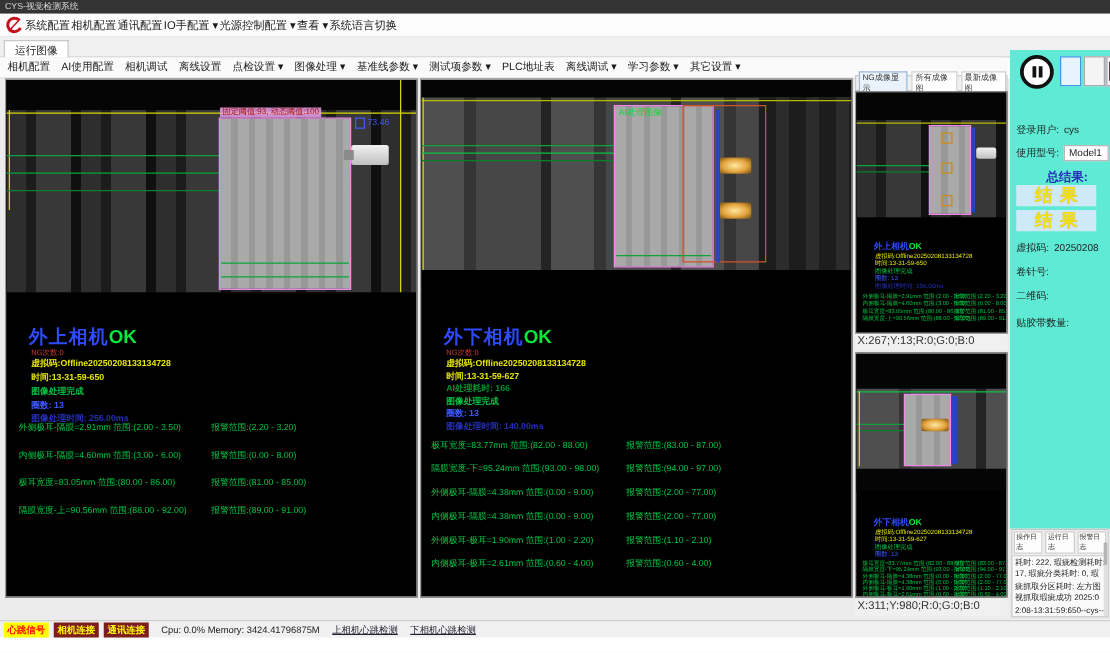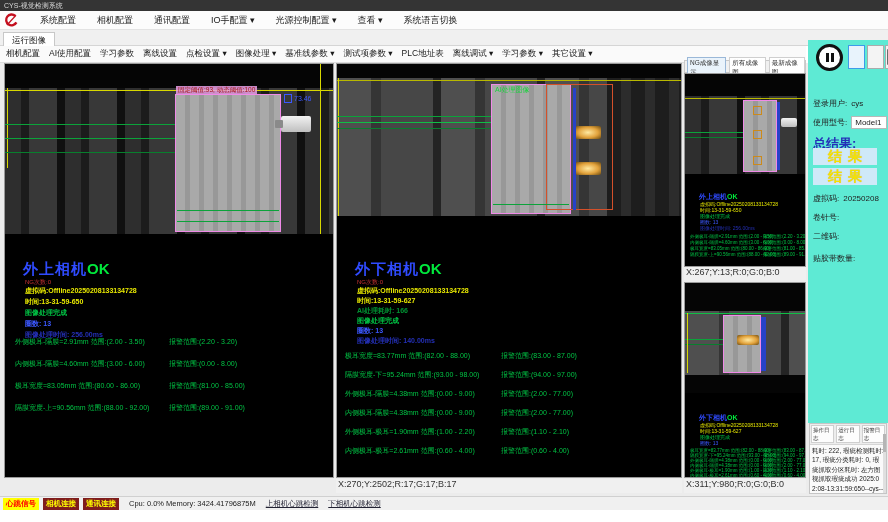--- a/index.html
+++ b/index.html
@@ -2,21 +2,21 @@
 <html><head>
 <meta charset="utf-8">
 <style>
   * { margin:0; padding:0; box-sizing:border-box; }
   html,body { background:#fff; }
   body { font-family:"Liberation Sans", sans-serif; }
   #app { position:relative; width:888px; height:522px; overflow:hidden; background:#fff; }
 
   
   .titlebar { position:absolute; left:0; top:0; width:888px; height:11px; background:#343434; color:#d8d8d8; font-size:7px; line-height:11px; padding-left:4px; }
-  .menubar { position:absolute; left:0; top:11px; width:888px; height:19px; background:#fcfcfc; border-bottom:1px solid #e3e3e3; display:flex; align-items:center; gap:21px; padding-left:4px; font-size:9px; color:#1a1a1a; }
+  .menubar { position:absolute; left:0; top:11px; width:888px; height:19px; background:#fcfcfc; border-bottom:1px solid #e3e3e3; display:flex; align-items:center; gap:1px; padding-left:4px; font-size:9px; color:#1a1a1a; }
   .menubar .mitem { cursor:default; }
   .logo { width:15px; height:15px; display:inline-block; }
   .tabstrip { position:absolute; left:0; top:30px; width:888px; height:16px; background:#f0f0f0; border-bottom:1px solid #d5d5d5; }
   .tab { position:absolute; left:3px; top:2px; height:14px; background:#fff; border:1px solid #c8c8c8; border-bottom:none; font-size:8.5px; padding:2px 8px 0 8px; color:#222; }
   .toolbar { position:absolute; left:0; top:46px; width:806px; height:17px; background:#fafafa; border-bottom:1px solid #dcdcdc; display:flex; align-items:center; gap:9px; padding-left:6px; font-size:8.5px; color:#1a1a1a; }
 
   .workspace { position:absolute; left:0; top:63px; width:888px; height:433px; background:#ececec; }
 
   
   .bpanel { position:absolute; background:#000; border:1px solid #9a9a9a; overflow:hidden; }
@@ -65,21 +65,21 @@
   .pausebtn i.b1{ left:7px; } .pausebtn i.b2{ left:12px; }
   .sqbtn { position:absolute; top:5px; width:17px; height:24px; background:#f4f4f4; border:1px solid #ababab; }
   .sqbtn.sel { border:1px solid #3d9be9; background:#e8f3fc; }
   .person { position:absolute; left:50%; transform:translateX(-50%); }
   .person .head { width:6px; height:6px; border-radius:50%; background:#333; margin:3px auto 0; }
   .person .body { width:11px; height:6px; border-radius:5px 5px 0 0; background:#333; margin-top:1px; }
   .doorbtn svg { display:block; margin:3px auto 0; }
   .kv { position:absolute; white-space:nowrap; }
   .kv .val { margin-left:4px; }
   .modelbox { display:inline-block; background:#fff; border:1px solid #b8b8b8; padding:0 3px; min-width:36px; line-height:11px; }
-  .totlabel { color:#2430b8; font-weight:bold; font-size:13px; }
+  .totlabel { color:#2430b8; font-weight:bold; font-size:10px;margin-left:24px; }
   .resblock { position:absolute; left:5px; width:64px; height:17px; background:#cfe9f8; color:#f2e200; font-weight:bold; font-size:14px; line-height:17px; text-align:center; letter-spacing:6px; text-shadow:0 0 1px #caa; padding-left:6px; }
   .logbox { position:absolute; left:809px; top:423px; width:78px; height:71px; background:#fafafa; border:1px solid #c5c5c5; overflow:hidden; }
   .logtabs { display:flex; gap:2px; padding:1px 1px; background:#ededed; border-bottom:1px solid #d5d5d5; }
   .logtabs span { font-size:5.5px; color:#333; background:#fdfdfd; border:1px solid #cfcfcf; padding:0 1px; line-height:8px; }
   .logtext { font-size:6.5px; line-height:1.45; color:#222; padding:1px 2px; word-break:break-all; }
   .logscroll { position:absolute; right:0; top:10px; width:3px; height:60px; background:#e0e0e0; }
   .logscroll i { display:block; width:3px; height:18px; background:#b5b5b5; }
 
   
   .statusbar { position:absolute; left:0; top:496px; width:888px; height:14px; background:#f0f0f0; border-top:1px solid #d0d0d0; display:flex; align-items:center; gap:4px; padding-left:3px; font-size:7.5px; color:#222; }
@@ -114,21 +114,21 @@
     <span class="mitem">系统语言切换</span>
   </div>
 
   <div class="tabstrip">
     <div class="tab">运行图像</div>
   </div>
 
   <div class="toolbar">
     <span>相机配置</span>
     <span>AI使用配置</span>
-    <span>学习参数</span>
+    <span>相机调试</span>
     <span>离线设置</span>
     <span>点检设置 ▾</span>
     <span>图像处理 ▾</span>
     <span>基准线参数 ▾</span>
     <span>测试项参数 ▾</span>
     <span>PLC地址表</span>
     <span>离线调试 ▾</span>
     <span>学习参数 ▾</span>
     <span>其它设置 ▾</span>
   </div>
@@ -229,21 +229,20 @@
     </div>
     <div class="mrow" style="left:8px; top:363px; width:334px;">
       <span>外侧极耳-极耳=1.90mm 范围:(1.00 - 2.20)</span>
       <span class="alarm" style="left:156px;">报警范围:(1.10 - 2.10)</span>
     </div>
     <div class="mrow" style="left:8px; top:382px; width:334px;">
       <span>内侧极耳-极耳=2.61mm 范围:(0.60 - 4.00)</span>
       <span class="alarm" style="left:156px;">报警范围:(0.60 - 4.00)</span>
     </div>
   </div>
-  <div class="pfooter" style="left:336px; top:479px; width:346px; height:14px;">X:270;Y:2502;R:17;G:17;B:17</div>
 
   <div class="stabs" style="left:684px; top:60px; width:122px; height:13px;">
     <span class="stab sel">NG成像显示</span>
     <span class="stab">所有成像图</span>
     <span class="stab">最新成像图</span>
   </div>
   <div class="bpanel" style="left:684px; top:73px; width:122px; height:194px;">
     <div class="imgbox" style="width:120px; height:100px;">
       <div class="mstrip dark" style="left:0; top:22px; width:120px; height:78px;"></div>
       <div class="hline" style="left:0; top:24px; width:120px; background:#b8b800;"></div>

